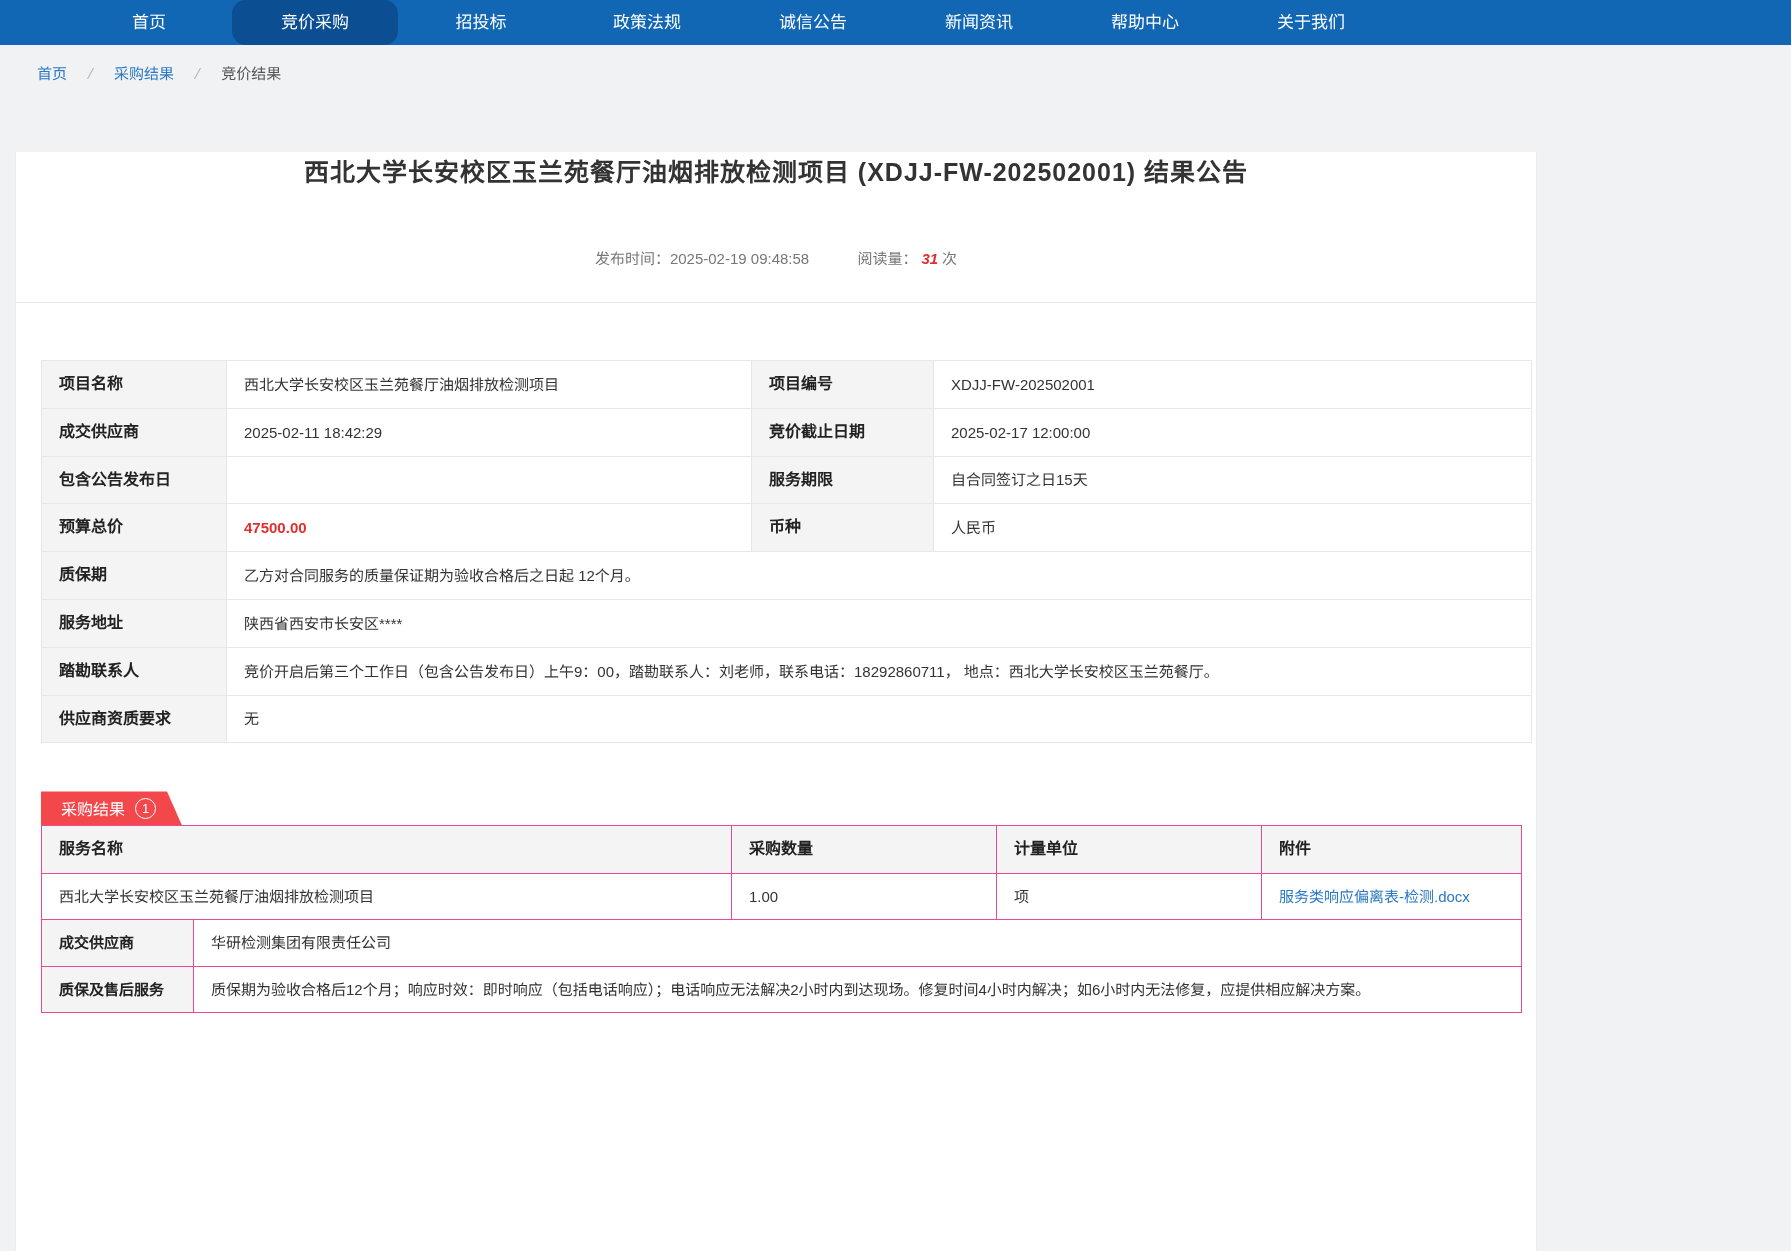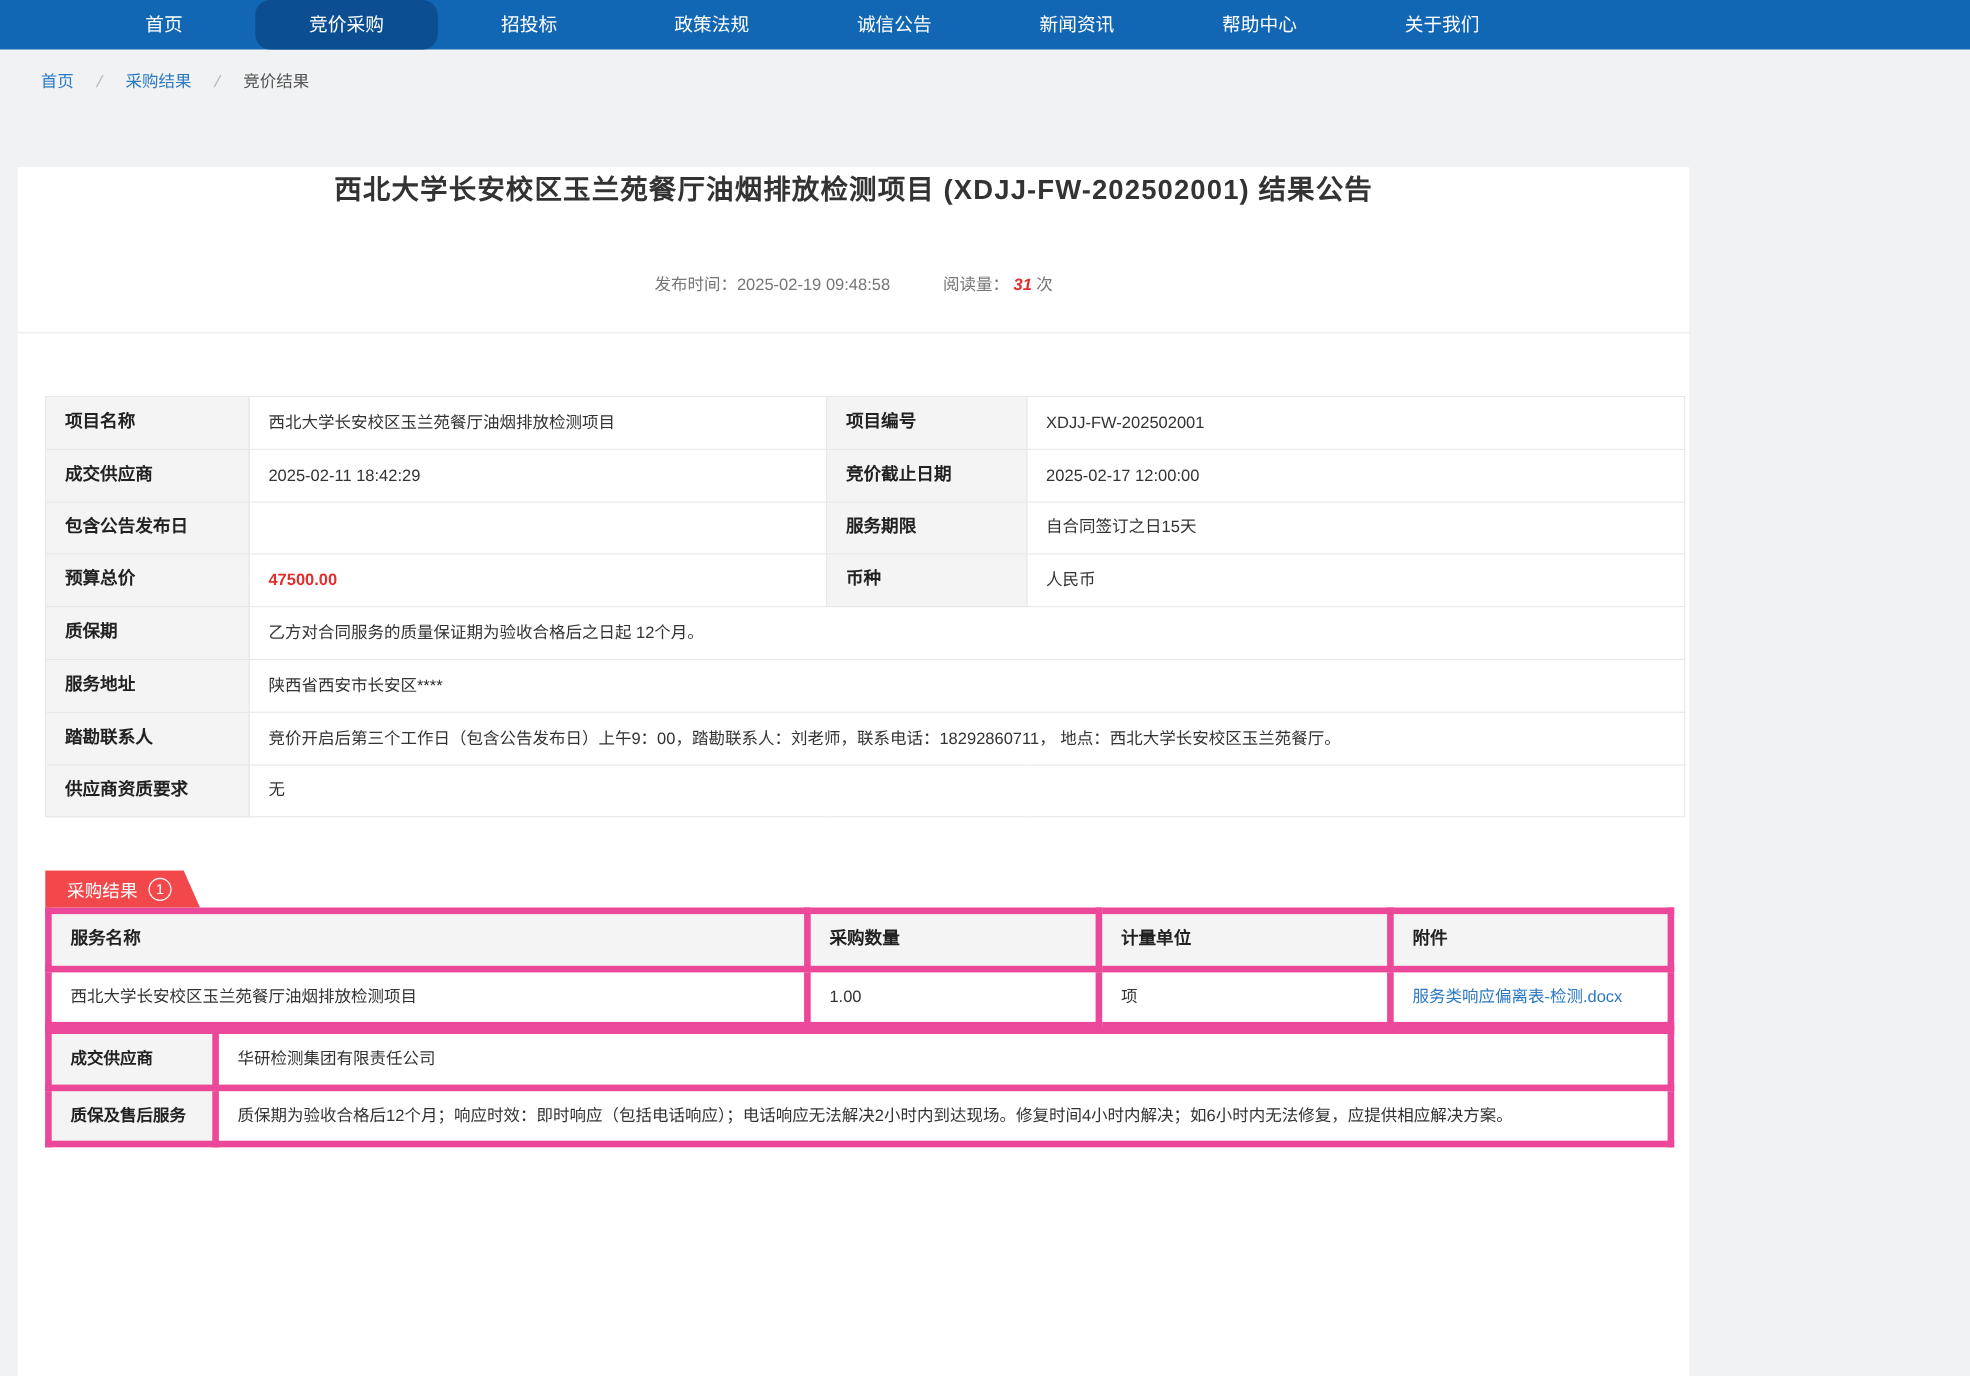--- a/index.html
+++ b/index.html
@@ -102,21 +102,21 @@
   .badge .circle{
     width:21px;height:21px;
     border:1px solid #fff;
     border-radius:50%;
     display:flex;align-items:center;justify-content:center;
     font-size:13px;line-height:1;
   }
   
   .result-table,.summary-table{margin:0 25px;width:1481px;}
   .result-table td,.summary-table td{
-    border:6px solid #ec4899;
+    border:1px solid #ec4899;
     padding:11px 17px;
     font-size:15px;
     line-height:1.55;
     vertical-align:middle;
     word-break:break-all;
   }
   .result-table tr.head td{
     background:#f4f4f4;font-weight:bold;font-size:16px;color:#222;
   }
   .summary-table{margin-top:-1px;}

